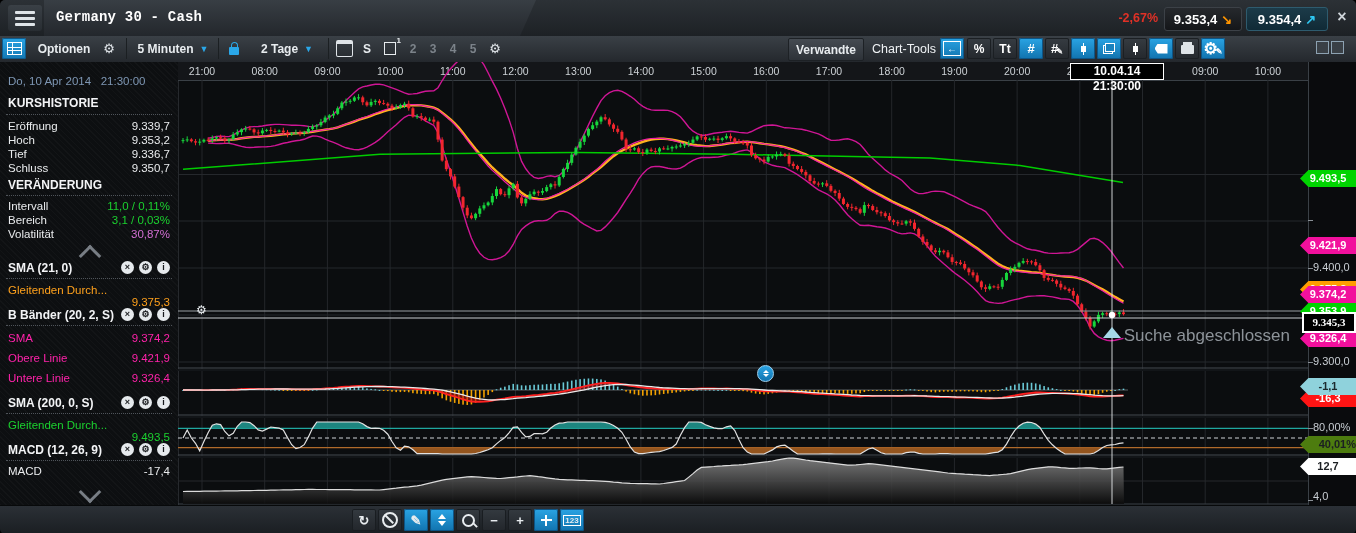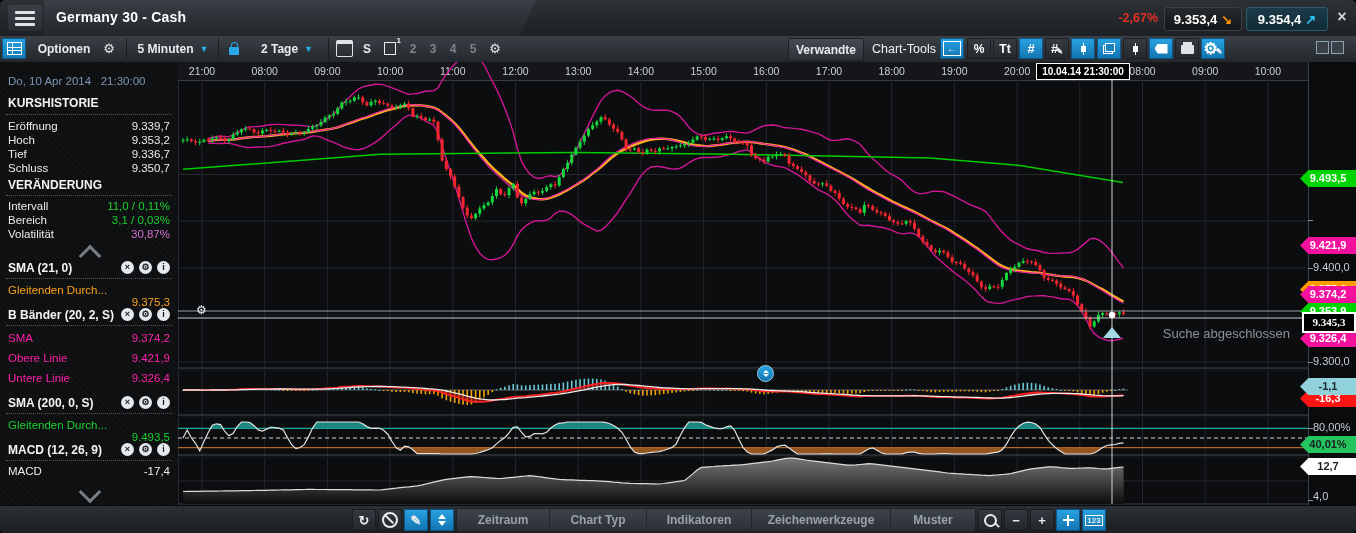--- a/index.html
+++ b/index.html
@@ -8,21 +8,21 @@
   .app{position:absolute;inset:0;background:#0b0d0f;border-radius:5px;}
 
   
   .titlebar{position:absolute;left:0;top:0;width:1356px;height:36px;
     background:linear-gradient(#2c3136,#1d2125);border-bottom:1px solid #0a0c0e;border-radius:5px 5px 0 0;}
   .burger-btn{position:absolute;left:8px;top:5px;width:34px;height:26px;border-radius:3px;
     background:linear-gradient(#3a4046,#282d32);display:flex;flex-direction:column;justify-content:center;gap:3px;align-items:center;cursor:pointer;}
   .burger-btn i{display:block;width:20px;height:3px;background:#dfe4e8;border-radius:1px;}
   .title-tab{position:absolute;left:44px;top:0;width:492px;height:36px;
     background:linear-gradient(#383e44,#23272c);clip-path:polygon(0 0,100% 0,calc(100% - 16px) 100%,0 100%);}
-  .win-title{position:absolute;left:56px;top:9px;font-size:14px;font-weight:bold;color:#fff;letter-spacing:.2px;}
+  .win-title{position:absolute;left:56px;top:9px;font-size:14px;font-weight:bold;color:#fff;letter-spacing:.2px;font-family:Liberation Mono, monospace;}
   .chg-pct{position:absolute;left:1100px;top:11px;width:58px;text-align:right;font-size:12.5px;font-weight:bold;color:#e03126;}
   .px-btn{position:absolute;top:7px;height:22px;border-radius:3px;font-size:13px;font-weight:bold;color:#fff;
     display:flex;align-items:center;justify-content:center;gap:4px;cursor:pointer;}
   .sell-btn{left:1164px;width:76px;background:linear-gradient(#26292d,#141619);border:1px solid #3c4147;}
   .buy-btn{left:1246px;width:80px;background:linear-gradient(#1c3b49,#102a36);border:1px solid #2e5b6e;}
   .arr{font-size:13px;font-weight:bold;}
   .close-x{position:absolute;left:1333px;top:8px;width:18px;height:18px;color:#cfd5da;font-size:16px;
     line-height:18px;text-align:center;cursor:pointer;font-weight:bold;}
 
   
@@ -78,24 +78,24 @@
      font-size:9px;line-height:13px;text-align:center;font-weight:bold;cursor:pointer;}
   .v-green{color:#1bd22f;} .v-mag{color:#d36fd3;} .v-orange{color:#ffa11c;} .v-pink{color:#ff22aa;}
   .l-orange{color:#ffa11c;} .l-pink{color:#ff22aa;} .l-green{color:#1bd22f;}
   .chev{position:absolute;left:82px;width:13px;height:13px;border-left:3px solid #787e85;border-bottom:3px solid #787e85;cursor:pointer;}
   .chev.up{transform:rotate(135deg);} .chev.down{transform:rotate(-45deg);}
 
   
   .time-axis{position:absolute;left:178px;top:62px;width:1130px;height:18px;background:#141619;border-bottom:1px solid #3a4046;}
   .tlab{position:absolute;top:3px;width:44px;text-align:center;font-size:10.5px;color:#cdd2d6;}
   #chart-svg{position:absolute;left:178px;top:62px;}
-  .cursor-timebox{position:absolute;left:1036px;top:63px;width:92px;height:15px;background:#000;
-    border:1px solid #fff;color:#fff;font-size:10px;font-weight:bold;text-align:center;line-height:15px;}
+  .cursor-timebox{position:absolute;left:1070px;top:63px;width:92px;height:15px;background:#000;
+    border:1px solid #fff;color:#fff;font-size:12px;font-weight:bold;text-align:center;line-height:15px;}
   .gear-line{position:absolute;left:196px;top:303px;color:#e8ecef;font-size:12px;}
-  .status-txt{position:absolute;left:1090px;top:326px;width:200px;text-align:right;font-size:13px;color:#8d9399;}
+  .status-txt{position:absolute;left:1090px;top:326px;width:200px;text-align:right;font-size:17px;color:#8d9399;}
   .splitter{position:absolute;left:757px;top:365px;width:15px;height:15px;border-radius:50%;
     background:linear-gradient(#2aa4e4,#1173ae);border:1px solid #9fd2ef;display:flex;flex-direction:column;
     align-items:center;justify-content:center;gap:1px;cursor:pointer;}
   .splitter i{width:0;height:0;border-left:3px solid transparent;border-right:3px solid transparent;}
   .splitter .t1{border-bottom:3px solid #fff;} .splitter .t2{border-top:3px solid #fff;}
 
   
   .axis-panel{position:absolute;left:1308px;top:62px;width:48px;height:443px;background:#0a0b0d;border-left:1px solid #3a4046;}
   .alab{position:absolute;left:1313px;width:42px;font-size:11px;color:#c9ced3;}
   .atick{position:absolute;left:1308px;width:5px;height:1px;background:#8a9096;}
@@ -1100,45 +1100,38 @@
       <div class="atick" style="top: 428px;"></div>
       <div class="atick" style="top: 500px;"></div>
       <div class="flag" style="top: 170px; background: rgb(0, 212, 0); color: rgb(255, 255, 255);">9.493,5</div>
       <div class="flag" style="top: 237px; background: rgb(242, 16, 157); color: rgb(255, 255, 255);">9.421,9</div>
       <div class="flag" style="top: 281px; background: rgb(255, 157, 0); color: rgb(255, 255, 255);">9.375,3</div>
       <div class="flag" style="top: 286px; background: rgb(242, 16, 157); color: rgb(255, 255, 255);">9.374,2</div>
       <div class="flag" style="top: 303px; background: rgb(0, 212, 0); color: rgb(255, 255, 255);">9.353,9</div>
       <div class="flag" style="top: 330px; background: rgb(242, 16, 157); color: rgb(255, 255, 255);">9.326,4</div>
       <div class="flag" style="top: 390px; background: rgb(255, 20, 20); color: rgb(255, 255, 255);">-16,3</div>
       <div class="flag" style="top: 378px; background: rgb(143, 210, 220); color: rgb(28, 42, 46);">-1,1</div>
-      <div class="flag" style="top: 436px; background: #22c55e; color: rgb(28, 31, 34);">40,01%</div>
+      <div class="flag" style="top: 436px; background: #4d7c0f; color: rgb(28, 31, 34); text-align: right;">40,01%</div>
       <div class="flag" style="top: 458px; background: rgb(255, 255, 255); color: rgb(28, 31, 34);">12,7</div>
     </div>
   <div class="cursor-pricebox">9.345,3</div>
 
   <div class="bottombar">
     <div class="bgrp">
       <div class="bico dk">↻</div>
       <div class="bico dk">
           <span class="noentry"></span>
         </div>
       <div class="bico bl">✎</div>
       <div class="bico bl">
           <span class="updown">
             <i class="u"></i>
             <i class="d"></i>
           </span>
         </div>
-      <div class="txtbtns">
-        <div class="txtbtn" style="width:92px;">Zeitraum</div>
-        <div class="txtbtn" style="width:96px;">Chart Typ</div>
-        <div class="txtbtn" style="width:104px;">Indikatoren</div>
-        <div class="txtbtn" style="width:138px;">Zeichenwerkzeuge</div>
-        <div class="txtbtn" style="width:84px;border-right:none;">Muster</div>
-      </div>
       <div class="bico dk">
           <span class="mag"></span>
         </div>
       <div class="bico dk">−</div>
       <div class="bico dk">+</div>
       <div class="bico bl">
           <span class="plus-ico">
             <i></i>
             <b></b>
           </span>

